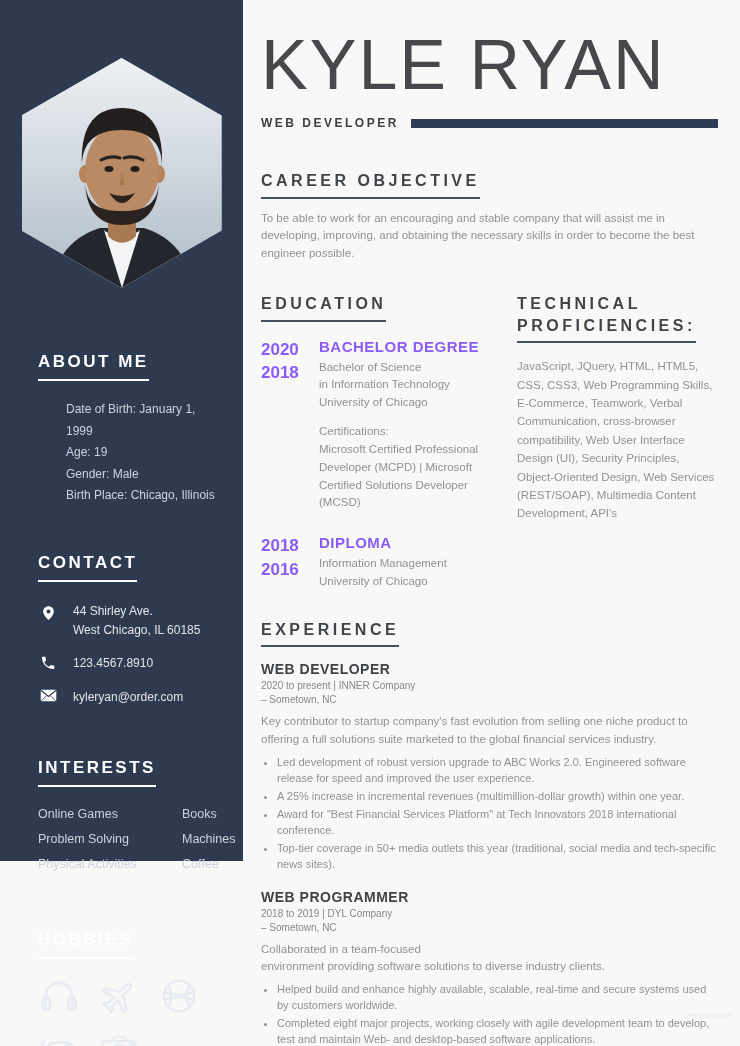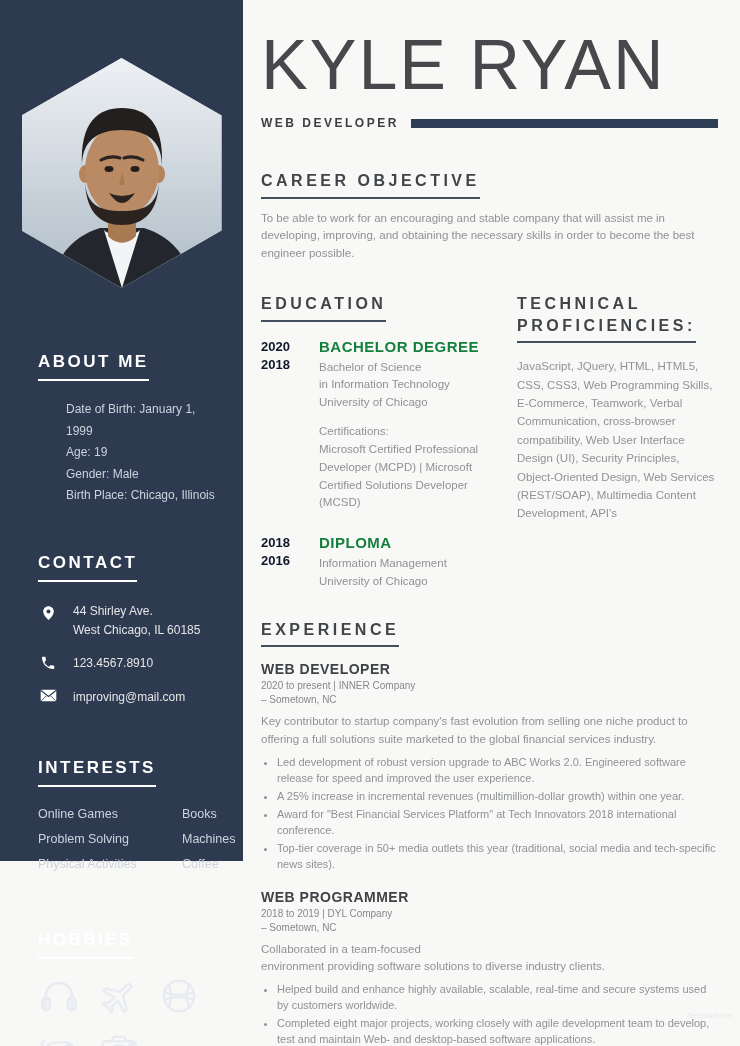--- a/index.html
+++ b/index.html
@@ -65,23 +65,23 @@
   .pre { white-space:pre-line; }
 
   .career { margin-top:40px; }
   .career .body-txt { margin-top:11px; }
 
   .cols { display:grid; grid-template-columns:242px 1fr; column-gap:14px; }
   .edu-tech { margin-top:30px; }
 
   .edu-entry { display:flex; margin-top:16px; }
   .edu-entry + .edu-entry { margin-top:22px; }
-  .edu-years { flex:0 0 58px; font-size:13px; font-weight:bold; color:#0f172a; line-height:1.4; }
+  .edu-years { flex:0 0 58px; font-size:17px; font-weight:bold; color:#8b5cf6; line-height:1.4; }
   .edu-years span { display:block; }
-  .edu-degree { font-size:15px; font-weight:bold; color:#15803d; letter-spacing:.5px; margin-bottom:4px; }
+  .edu-degree { font-size:15px; font-weight:bold; color:#8b5cf6; letter-spacing:.5px; margin-bottom:4px; }
   .certs { margin-top:11px; }
   .certs:empty { display:none; }
   .tech .body-txt { margin-top:14px; line-height:1.6; }
 
   .experience { margin-top:28px; }
   .job { margin-top:14px; }
   .job + .job { margin-top:16px; }
   .job-title { font-size:14px; font-weight:bold; color:#3f4347; letter-spacing:.5px; }
   .job-meta { font-size:10px; color:#85888c; line-height:1.4; margin-top:2px; }
   .job-summary { margin-top:6px; }
@@ -159,21 +159,21 @@
           <span>123.4567.8910</span>
         </div>
         <div class="c-row">
           <span class="c-icon">
             <svg width="17" height="13" viewBox="0 0 24 18">
                 <rect x="1" y="1" width="22" height="16" rx="1.5" fill="#ffffff"></rect>
                 <path d="M1.5 2 L12 10.5 L22.5 2" stroke="#2d3a50" stroke-width="1.6" fill="none"></path>
                 <path d="M2 16.5 L9 9.5 M22 16.5 L15 9.5" stroke="#2d3a50" stroke-width="1.2" fill="none"></path>
               </svg>
           </span>
-          <span>improving@mail.com</span>
+          <span>kyleryan@order.com</span>
         </div>
       </div>
     </section>
 
     <section class="sb-section interests">
       <h2 class="sb-title">INTERESTS</h2>
       <div class="int-cols">
         <div class="int-col">
 
         <div class="int-item">Online Games</div>

